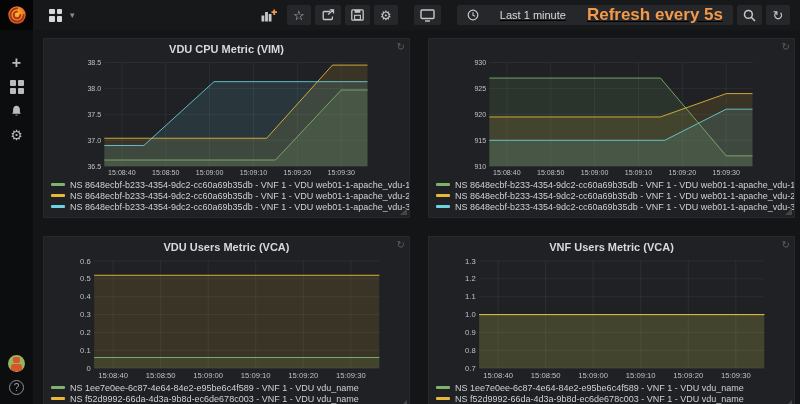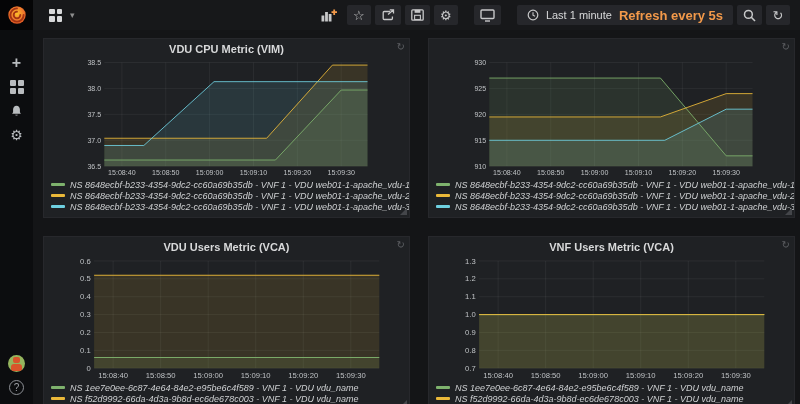--- a/index.html
+++ b/index.html
@@ -46,38 +46,38 @@
   .tb-right { margin-left: auto; display: flex; align-items: center; }
   .tb-btn { height: 20px; min-width: 24px; padding: 0 6px; margin-left: 4px;
     background: #26272b; border: none; border-radius: 2px; color: #c7c8c9;
     display: inline-flex; align-items: center; justify-content: center;
     cursor: pointer; font-family: inherit; }
   .tb-btn.no-bg { background: transparent; }
   .tb-btn .glyph13 { font-size: 13px; line-height: 1; }
   .gap-left { margin-left: 16px; }
   .time-picker { height: 20px; margin-left: 16px; padding: 0 10px;
     background: #26272b; border-radius: 2px; display: inline-flex;
-    align-items: center; gap: 7px; cursor: pointer; }
+    align-items: center; gap: 21px; cursor: pointer; text-decoration: underline; }
   .time-range-label { font-size: 11px; color: #d8d9da; }
-  .refresh-label { font-size: 13px; font-weight: bold; color: #f2994a; }
+  .refresh-label { font-size: 17px; font-weight: bold; color: #f2994a; }
 
   
   .dash-area { flex: 1; padding: 8px 5px 0 10px; display: grid;
     grid-template-columns: 1fr 1fr; grid-template-rows: 180px 174px; gap: 18px; }
   .panel { background: #1f2124; border: 1px solid #27282c; position: relative;
     display: flex; flex-direction: column; min-width: 0; min-height: 0; }
   .panel-header { height: 18px; flex: none; text-align: center; position: relative;
     cursor: pointer; }
   .panel-title { font-size: 11px; font-weight: bold; color: #d8d9da; line-height: 19px; }
   .panel-spinner { position: absolute; right: 4px; top: 1px; font-size: 10px;
     color: #5c5e62; line-height: 1.4; }
   svg.chart { flex: 1 1 auto; width: 100%; min-height: 0; display: block; }
   svg.chart text { font-family: "Liberation Sans", sans-serif; }
   .legend { flex: none; padding: 1px 0 5px 7px; }
-  .legend-item { display: flex; align-items: center; height: 11px; cursor: pointer; font-style: italic; }
+  .legend-item { display: flex; align-items: center; height: 11px; cursor: pointer; }
   .legend-dash { width: 14px; height: 3px; border-radius: 1px; margin-right: 5px;
     flex: none; }
   .legend-label { font-size: 9px; color: #cfd1d3; white-space: nowrap;
     overflow: hidden; }
   .resize-handle { position: absolute; right: 2px; bottom: 2px; width: 0; height: 0;
     border-style: solid; border-width: 0 0 7px 7px;
     border-color: transparent transparent #44464a transparent; cursor: nwse-resize; }
 </style>
 </head>
 <body>

